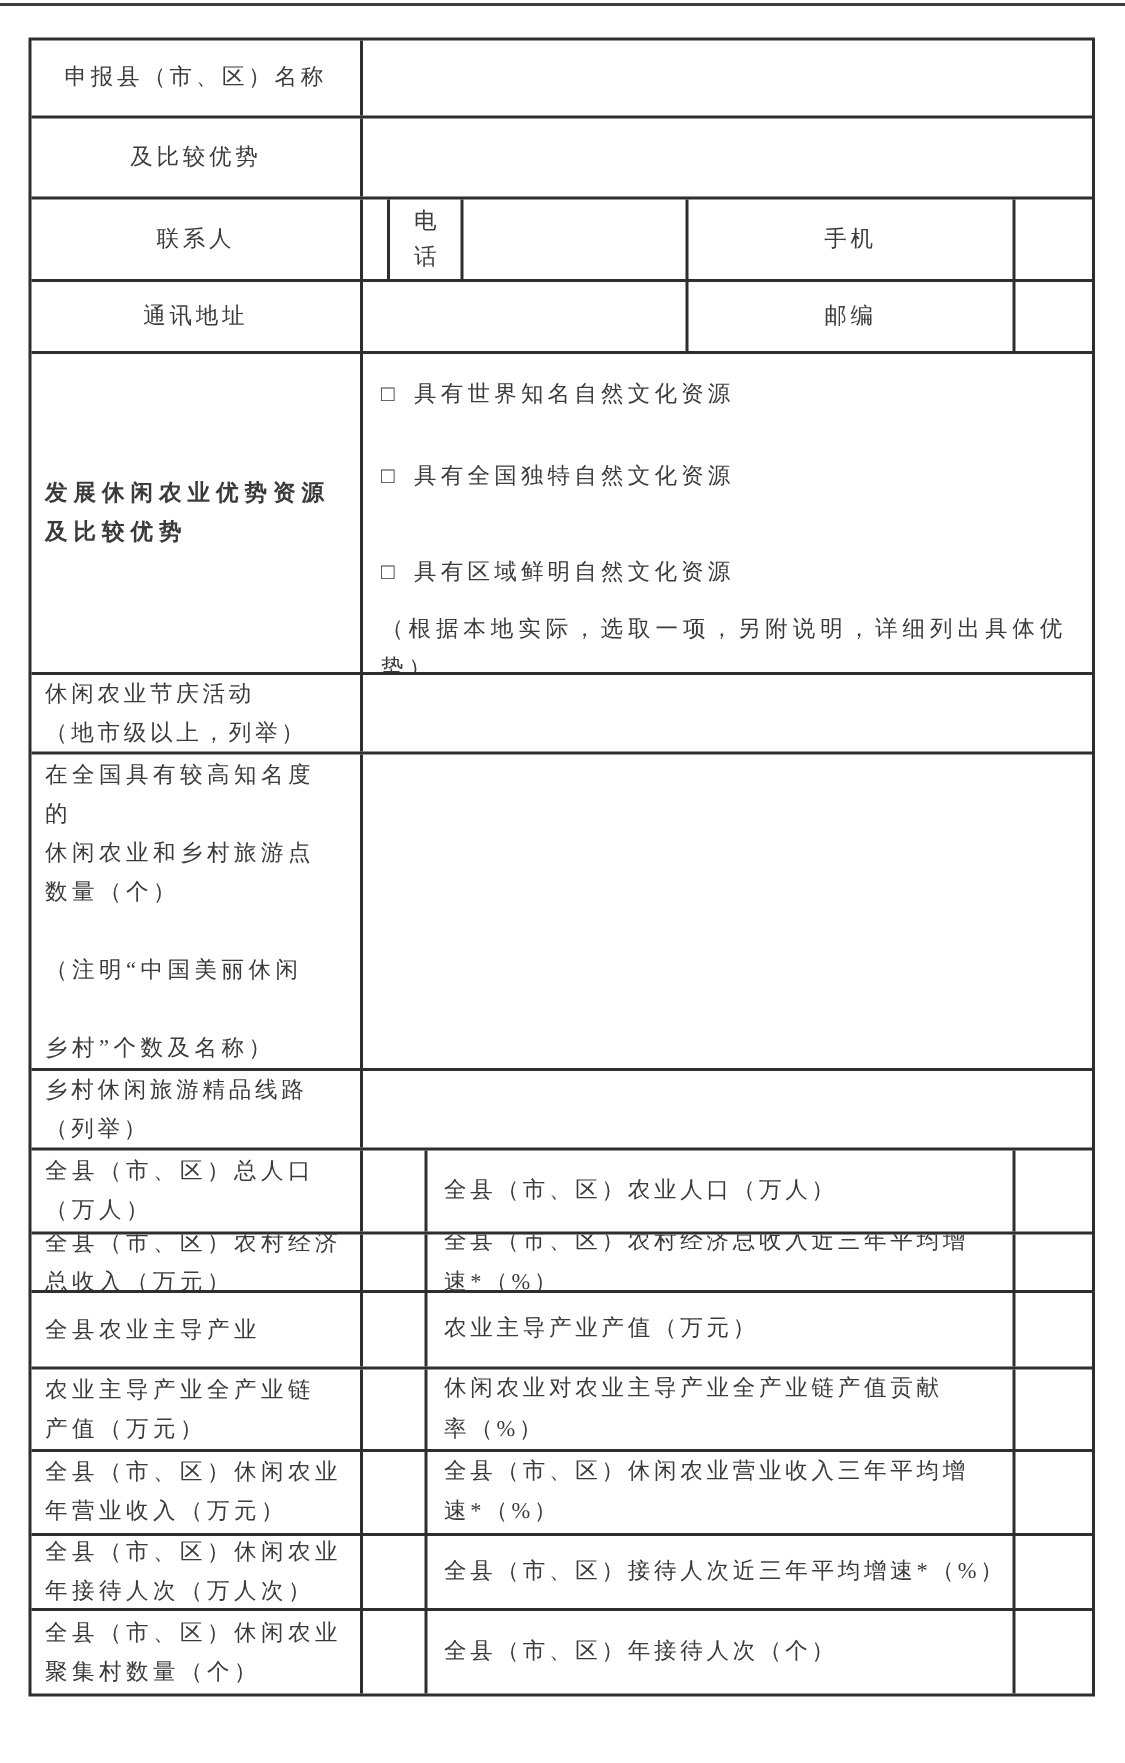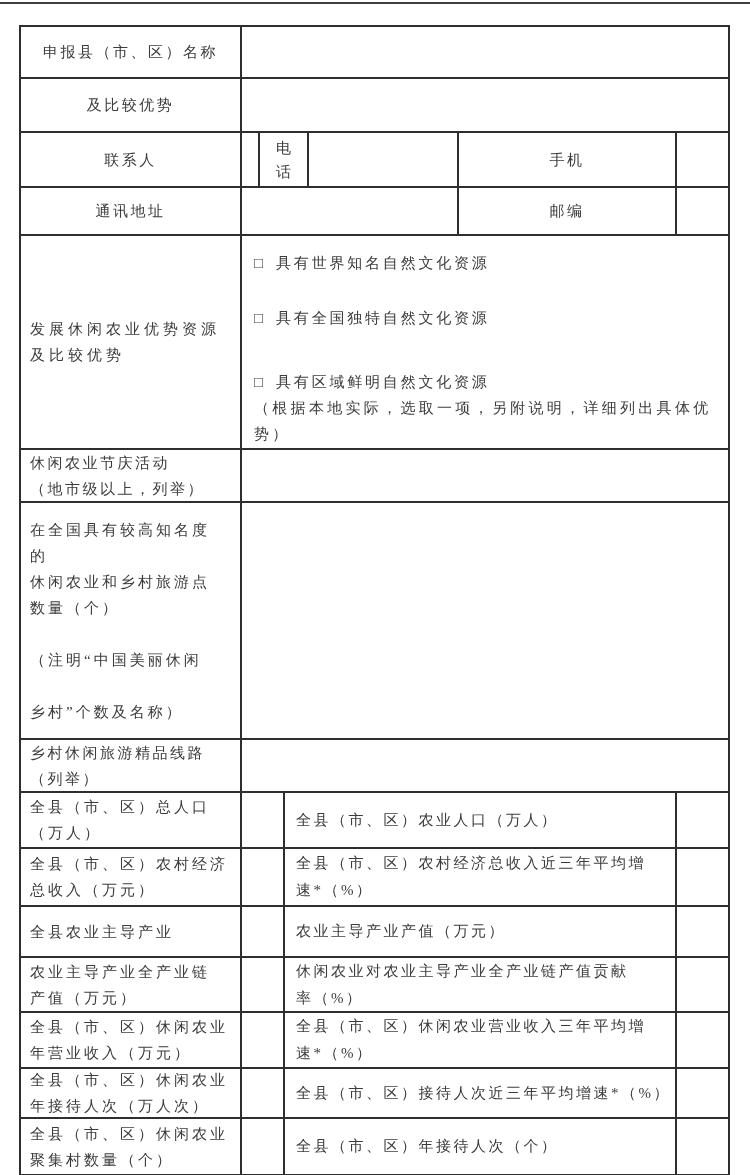--- a/index.html
+++ b/index.html
@@ -27,30 +27,30 @@
   .w49{flex:0 0 49px;width:49px;}
   .w150{flex:0 0 150px;width:150px;}
   .w218{flex:0 0 218px;width:218px;}
   .w217{flex:0 0 217px;width:217px;}
   .w43{flex:0 0 43px;width:43px;}
   .w392{flex:0 0 392px;width:392px;}
   .c-center{justify-content:center;text-align:right;font-family:Liberation Serif, serif;}
   .c-left{justify-content:flex-start;text-align:left;padding-left:9px;padding-right:3px;}
   .pre{white-space:pre-line;}
   .ls3{letter-spacing:3px;}
-  .ls4{letter-spacing:4px;}
+  .ls4{letter-spacing:4px;font-weight:bold;}
   .statR{letter-spacing:2.5px;padding-left:11px;line-height:27px;}
   .phone{line-height:24px;letter-spacing:0;}
   
   .advcell{display:block;padding:14px 4px 0 12px;}
   .opt{height:26px;line-height:26px;letter-spacing:2.8px;display:flex;align-items:center;}
   .opt .box{font-size:15px;margin-right:13px;letter-spacing:0;}
   .opt.m1{margin-bottom:29px;}
   .opt.m2{margin-bottom:38px;}
-  .note{line-height:26px;letter-spacing:3.3px;white-space:pre-line;margin-top:0;}
+  .note{line-height:26px;letter-spacing:3.3px;white-space:pre-line;margin-top:12px;}
 </style>
 </head>
 <body>
 
 <div class="topline"></div>
 
 <div class="tbl">
 
   <div class="row" style="height:52px">
     <div class="cell w221 c-center">申报县（市、区）名称</div>
@@ -99,21 +99,21 @@
 势）</div>
     </div>
   </div>
 
   <div class="row" style="height:53px">
     <div class="cell w221 c-left pre">休闲农业节庆活动
 （地市级以上，列举）</div>
     <div class="cell"></div>
   </div>
 
-  <div class="row" style="height:237px">
+  <div class="row" style="height:211px">
     <div class="cell w221 c-left pre ls3">在全国具有较高知名度
 的
 休闲农业和乡村旅游点
 数量（个）
 
 （注明“中国美丽休闲
 
 乡村”个数及名称）</div>
     <div class="cell"></div>
   </div>
@@ -125,21 +125,21 @@
   </div>
 
   <div class="row" style="height:56px">
     <div class="cell w221 c-left pre ls3">全县（市、区）总人口
 （万人）</div>
     <div class="cell w43"></div>
     <div class="cell w392 c-left pre statR">全县（市、区）农业人口（万人）</div>
     <div class="cell"></div>
   </div>
 
-  <div class="row" style="height:58px">
+  <div class="row" style="height:39px">
     <div class="cell w221 c-left pre ls3">全县（市、区）农村经济
 总收入（万元）</div>
     <div class="cell w43"></div>
     <div class="cell w392 c-left pre statR">全县（市、区）农村经济总收入近三年平均增
 速*（%）</div>
     <div class="cell"></div>
   </div>
 
   <div class="row" style="height:51px">
     <div class="cell w221 c-left pre ls3">全县农业主导产业</div>

